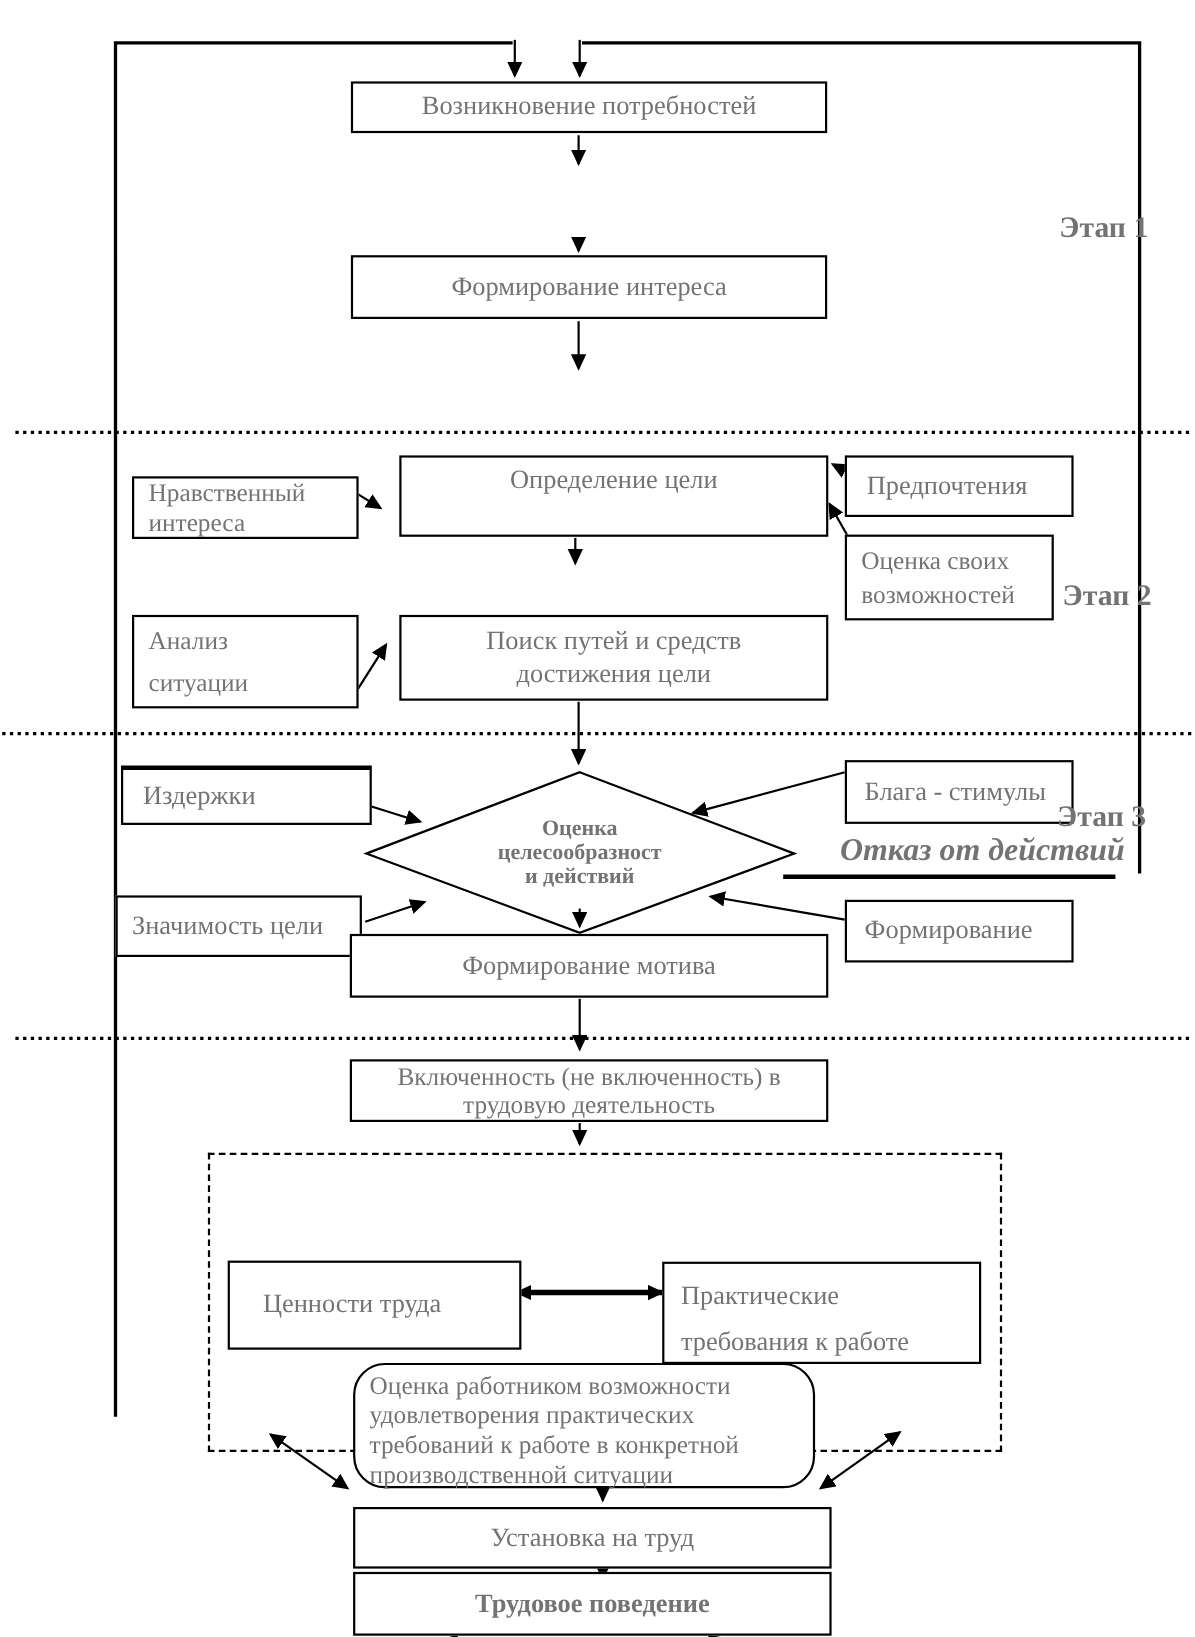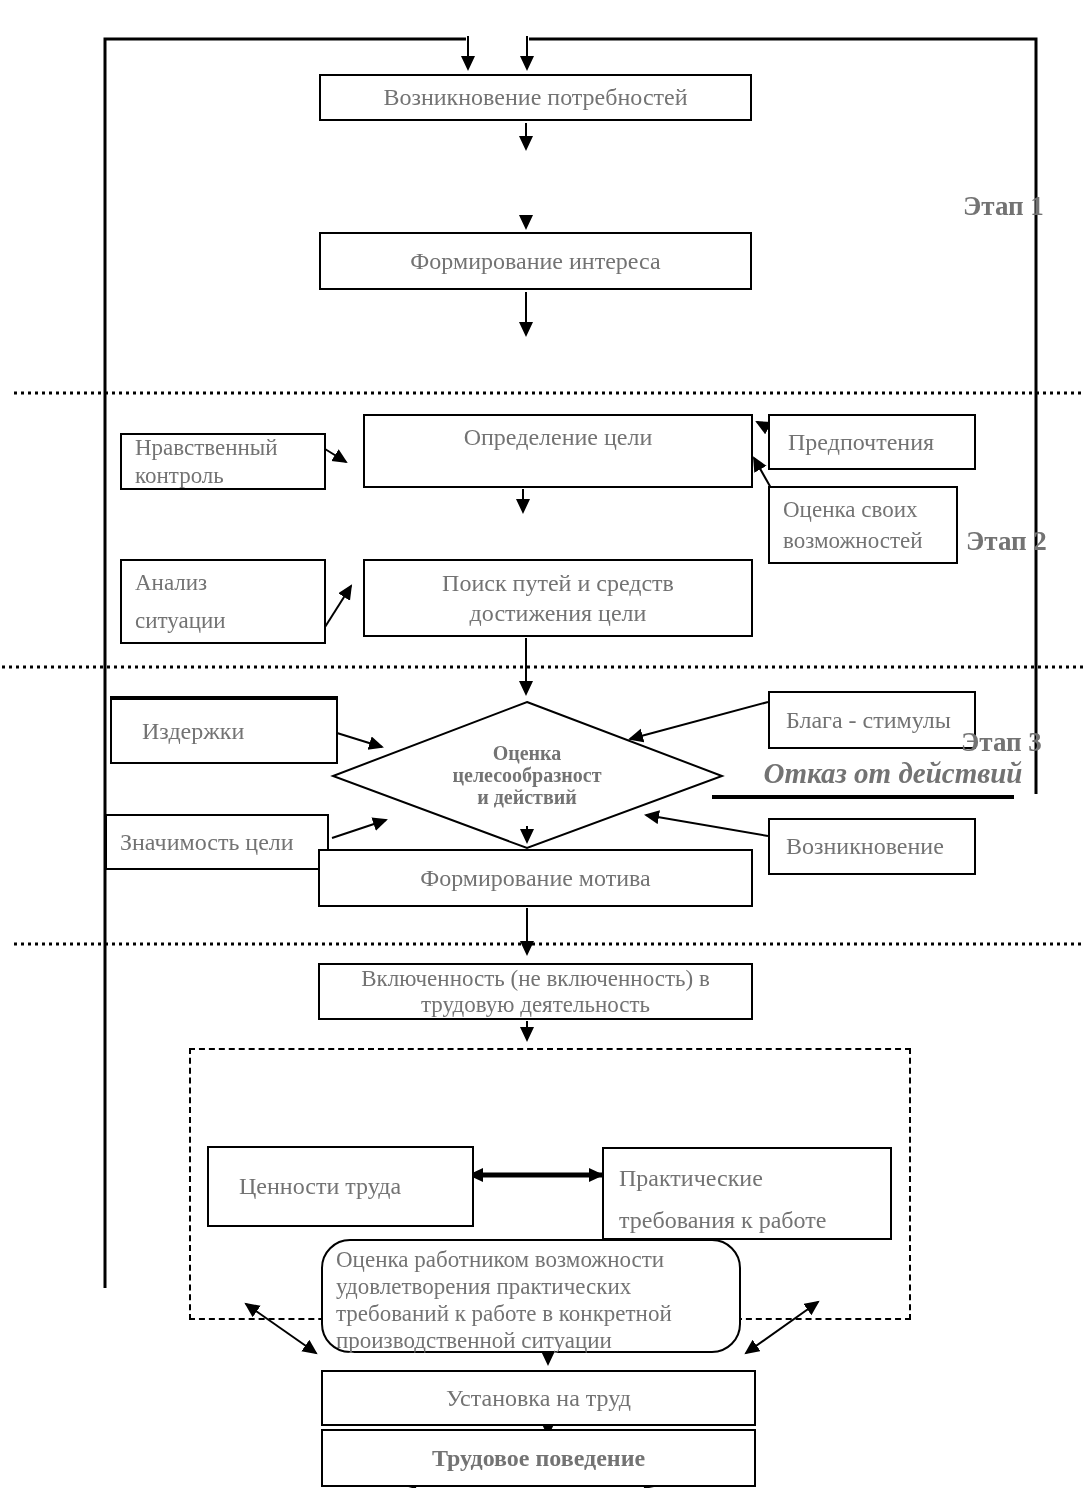--- a/index.html
+++ b/index.html
@@ -77,40 +77,40 @@
     </g>
   </svg>
 
   <div class="dashedbox" style="left:189px; top:1012px; width:722px; height:272px;"></div>
 
   <div class="box c" style="left:319px; top:38px; width:433px; height:47px;">Возникновение потребностей</div>
   <div class="box c" style="left:319px; top:196px; width:433px; height:58px;">Формирование интереса</div>
   <div class="stage-lbl" style="left:963px; top:155px;">Этап 1</div>
 
   <div class="box l" style="left:120px; top:397px; width:206px; height:57px; line-height:28px; padding-left:13px; font-size:23px;">Нравственный
-контроль</div>
+интереса</div>
   <div class="box blk" style="left:363px; top:378px; width:390px; height:74px; text-align:center; padding-top:8px;">Определение цели</div>
   <div class="box l" style="left:768px; top:378px; width:208px; height:56px; padding-left:18px;">Предпочтения</div>
   <div class="box l" style="left:768px; top:450px; width:190px; height:78px; line-height:31px; padding-left:13px; font-size:23px;">Оценка своих
 возможностей</div>
   <div class="box l" style="left:120px; top:523px; width:206px; height:85px; line-height:38px; padding-left:13px; font-size:23px;">Анализ
 ситуации</div>
   <div class="box c" style="left:363px; top:523px; width:390px; height:78px; line-height:30px;">Поиск путей и средств
 достижения цели</div>
   <div class="stage-lbl" style="left:966px; top:490px;">Этап 2</div>
 
-  <div class="box l" style="left:110px; top:660px; width:228px; height:68px; padding-left:30px; border-top-width:4px;">Издержки</div>
+  <div class="box l" style="left:110px; top:660px; width:228px; height:54px; padding-left:18px; border-top-width:4px;">Издержки</div>
   <div class="box l" style="left:768px; top:655px; width:208px; height:58px; padding-left:16px;">Блага - стимулы</div>
   <div class="diamond-text" style="left:427px; top:706px; width:200px;">Оценка
 целесообразност
 и действий</div>
   <div class="refusal" style="left:760px; top:721px; width:266px;">Отказ от действий</div>
   <div class="stage-lbl" style="left:961px; top:691px;">Этап 3</div>
   <div class="box l" style="left:105px; top:778px; width:224px; height:56px; padding-left:13px;">Значимость цели</div>
-  <div class="box l" style="left:768px; top:782px; width:208px; height:57px; padding-left:16px;">Возникновение</div>
+  <div class="box l" style="left:768px; top:782px; width:208px; height:57px; padding-left:16px;">Формирование</div>
   <div class="box c" style="left:318px; top:813px; width:435px; height:58px;">Формирование мотива</div>
 
   <div class="box c" style="left:318px; top:927px; width:435px; height:57px; font-size:23px; line-height:26px;">Включенность (не включенность) в
 трудовую деятельность</div>
   <div class="box l" style="left:207px; top:1110px; width:267px; height:81px; padding-left:30px;">Ценности труда</div>
   <div class="box blk" style="left:602px; top:1111px; width:290px; height:93px; padding:8px 0 0 15px; line-height:42px;">Практические
 требования к работе</div>
   <div class="box blk" style="left:321px; top:1203px; width:420px; height:114px; padding:5px 10px 0 13px; font-size:23px; line-height:27px;border-radius:29px;">Оценка работником возможности
 удовлетворения практических
 требований к работе в конкретной

